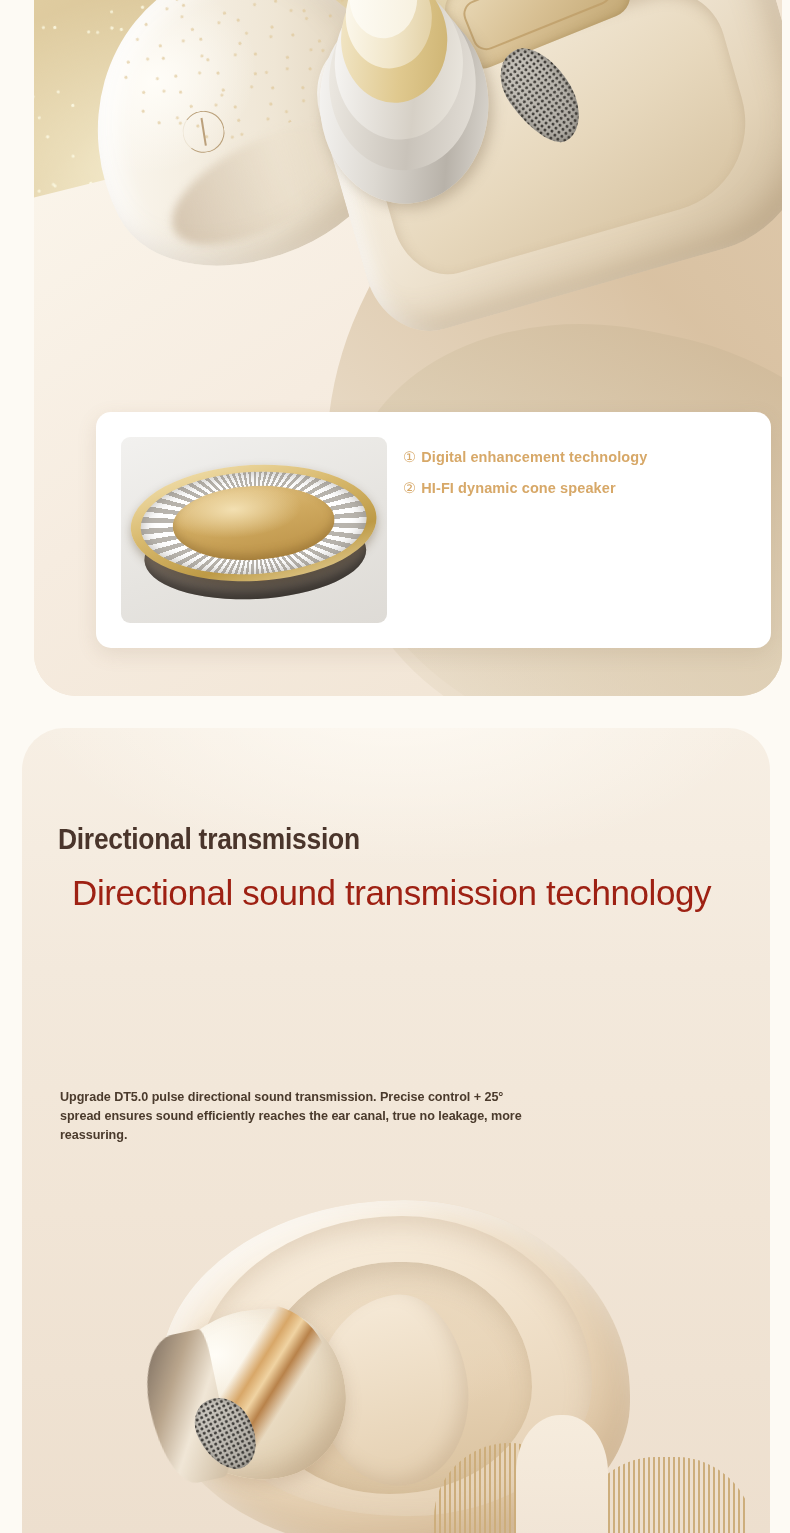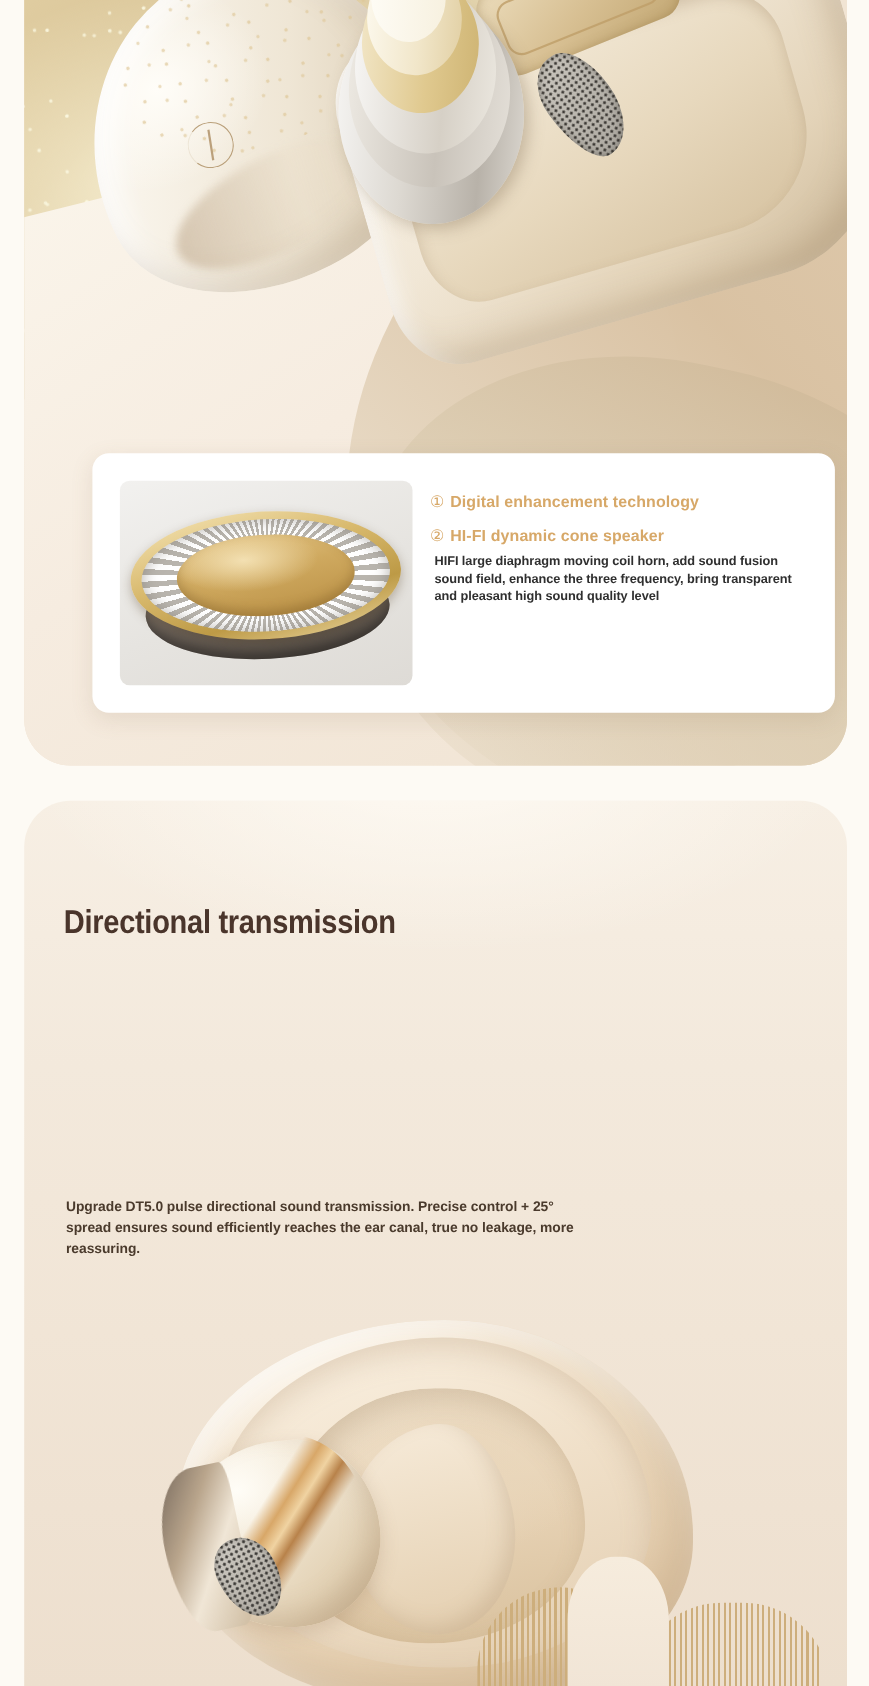--- a/index.html
+++ b/index.html
@@ -6,21 +6,21 @@
   body{
     width:790px;height:1533px;overflow:hidden;
     background:#fdfaf4;
     font-family:"Liberation Sans", sans-serif;
     -webkit-font-smoothing:antialiased;
   }
   .page{position:relative;width:790px;height:1533px;}
 
   
   .sec1{
-    position:absolute;left:22px;top:0;width:748px;height:696px;
+    position:absolute;left:34px;top:0;width:748px;height:696px;
     border-radius:0 0 42px 42px;overflow:hidden;
     background:#f1e4d3;
   }
   
   .s1-gold{
     position:absolute;left:-60px;top:-120px;width:620px;height:420px;
     background:
       radial-gradient(ellipse 70% 60% at 30% 60%, rgba(255,250,225,.75), rgba(0,0,0,0) 70%),
       linear-gradient(150deg,#e4d2a8 0%,#d9c496 35%,#e8dcbb 70%,#efe6cd 100%);
     transform:rotate(-13deg);
@@ -390,31 +390,31 @@
           <div class="spk-dome"></div>
         </div>
       </div>
 
       <div class="card-text">
         <div class="feat feat1">
           <div class="feat-h"><span class="num">①</span> <span>Digital enhancement technology</span></div>
         </div>
         <div class="feat feat2">
           <div class="feat-h"><span class="num">②</span> <span>HI-FI dynamic cone speaker</span></div>
-          <p class="feat-b">HIFI large diaphragm moving coil horn, add sound fusion sound field, enhance the three frequency, bring transparent and pleasant high sound quality level</p>
         </div>
       </div>
     </div>
   </div>
 
   <div class="sec2">
     <div class="s2-sheen"></div>
   </div>
 
   <div class="eyebrow">Directional transmission</div>
+  <div class="h-red">Directional sound transmission technology</div>
   <div class="para">Upgrade DT5.0 pulse directional sound transmission. Precise control + 25° spread ensures sound efficiently reaches the ear canal, true no leakage, more reassuring.</div>
 
   <div class="shot">
     <div class="ear-wrap">
       <div class="ear-outer"></div>
       <div class="ear-helix"></div>
       <div class="ear-bowl"></div>
       <div class="ear-fold"></div>
       <div class="hook">
         <div class="hook-body"></div>

